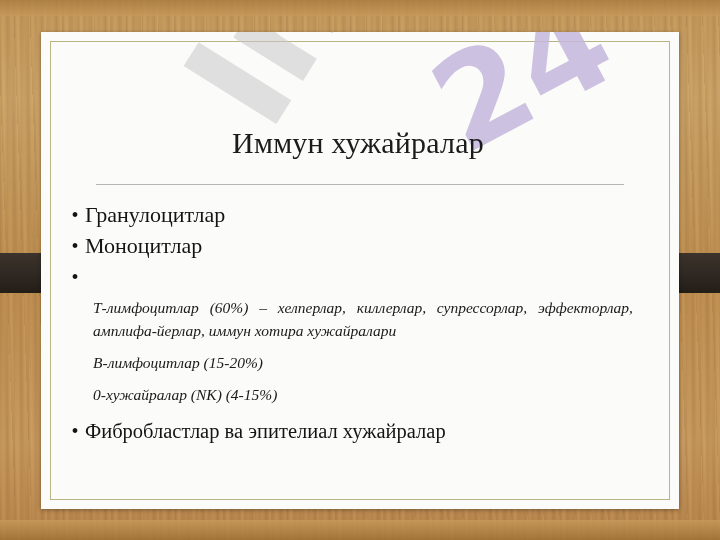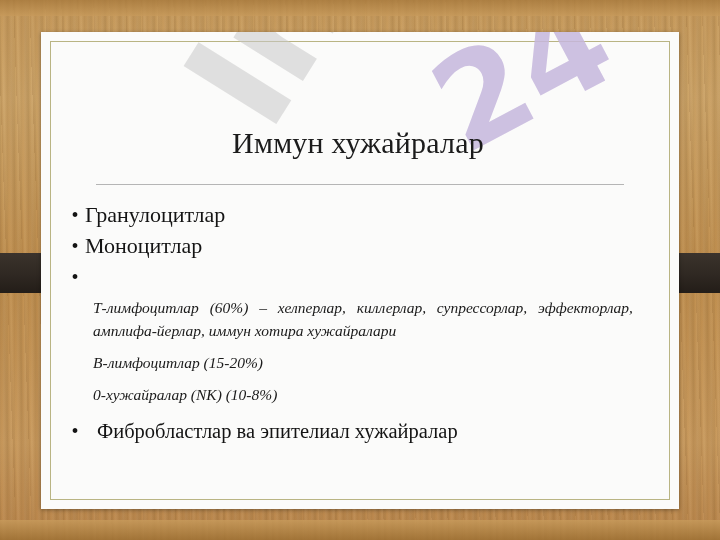--- a/index.html
+++ b/index.html
@@ -190,21 +190,20 @@
     margin-top: 9px;
     text-align: left;
     font-style: italic;
   }
 
   .bullet-row.last {
     margin-top: 10px;
   }
   .bullet-row.last .bullet-text {
     font-size: 20.5px;
-    margin-left: 12px;
   }
 </style>
 </head>
 <body>
 
 <div class="slide-root">
   <div class="wood-grain"></div>
   <div class="wood-edge-top"></div>
   <div class="wood-edge-bottom"></div>
 
@@ -237,21 +236,21 @@
         </div>
 
         <div class="bullet-row">
           <span class="bullet-dot">•</span>
         </div>
 
         <div class="sub-para">Т-лимфоцитлар (60%) – хелперлар, киллерлар, супрессорлар, эффекторлар, амплифа-йерлар, иммун хотира хужайралари</div>
 
         <div class="sub-para tight">В-лимфоцитлар (15-20%)</div>
 
-        <div class="sub-para tight">0-хужайралар (NK) (10-8%)</div>
+        <div class="sub-para tight">0-хужайралар (NK) (4-15%)</div>
 
         <div class="bullet-row last">
           <span class="bullet-dot">•</span>
           <span class="bullet-text">Фибробластлар ва эпителиал хужайралар</span>
         </div>
 
       </div>
     </div>
   </div>
 </div>

